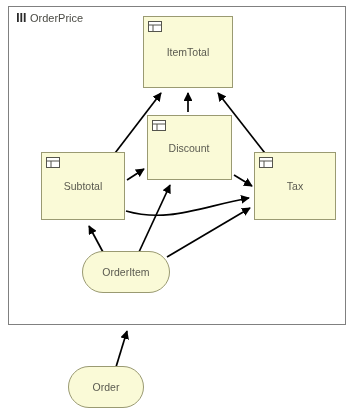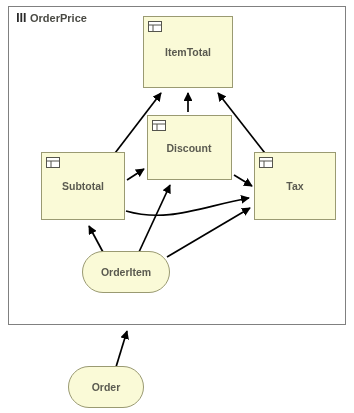--- a/index.html
+++ b/index.html
@@ -1,18 +1,18 @@
 <!DOCTYPE html>
 <html><head>
 <meta charset="utf-8">
 <style>
   html,body{margin:0;padding:0;background:#ffffff;}
   body{width:354px;height:413px;overflow:hidden;
        font-family:"Liberation Sans","DejaVu Sans",sans-serif;}
-  #stage{position:relative;width:354px;height:356px;background:#fff;font-weight:bold;}
+  #stage{position:relative;width:354px;height:356px;background:#fff;}
   svg{position:absolute;left:0;top:0;width:354px;height:413px;display:block;}
   .pkg-title-text{font-size:11px;fill:#4a4a44;}
   .node-label{font-size:10.5px;fill:#5a5a50;text-anchor:middle;}
 </style>
 </head>
 <body>
 
 <div id="stage">
   <svg viewBox="0 0 354 413" xmlns="http://www.w3.org/2000/svg">
     <defs>

